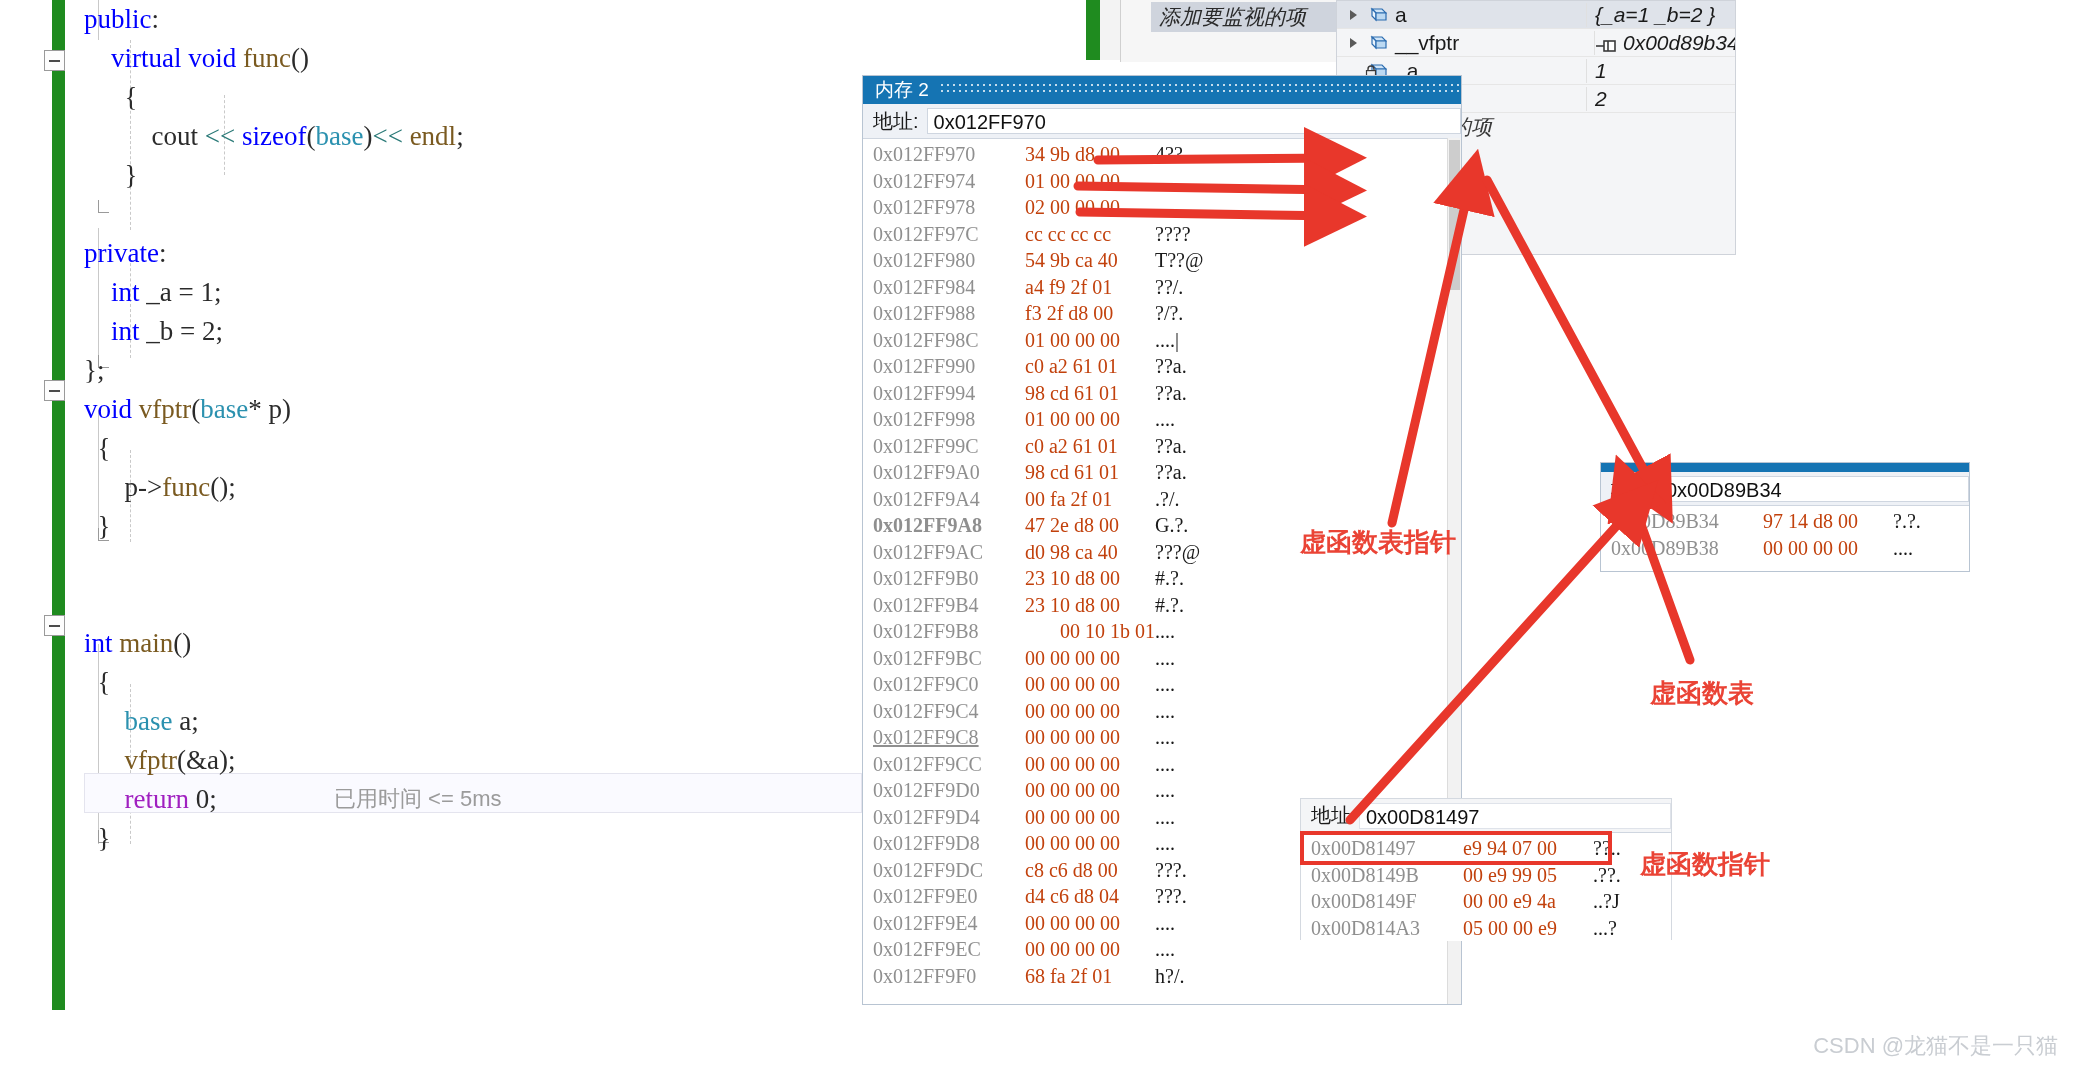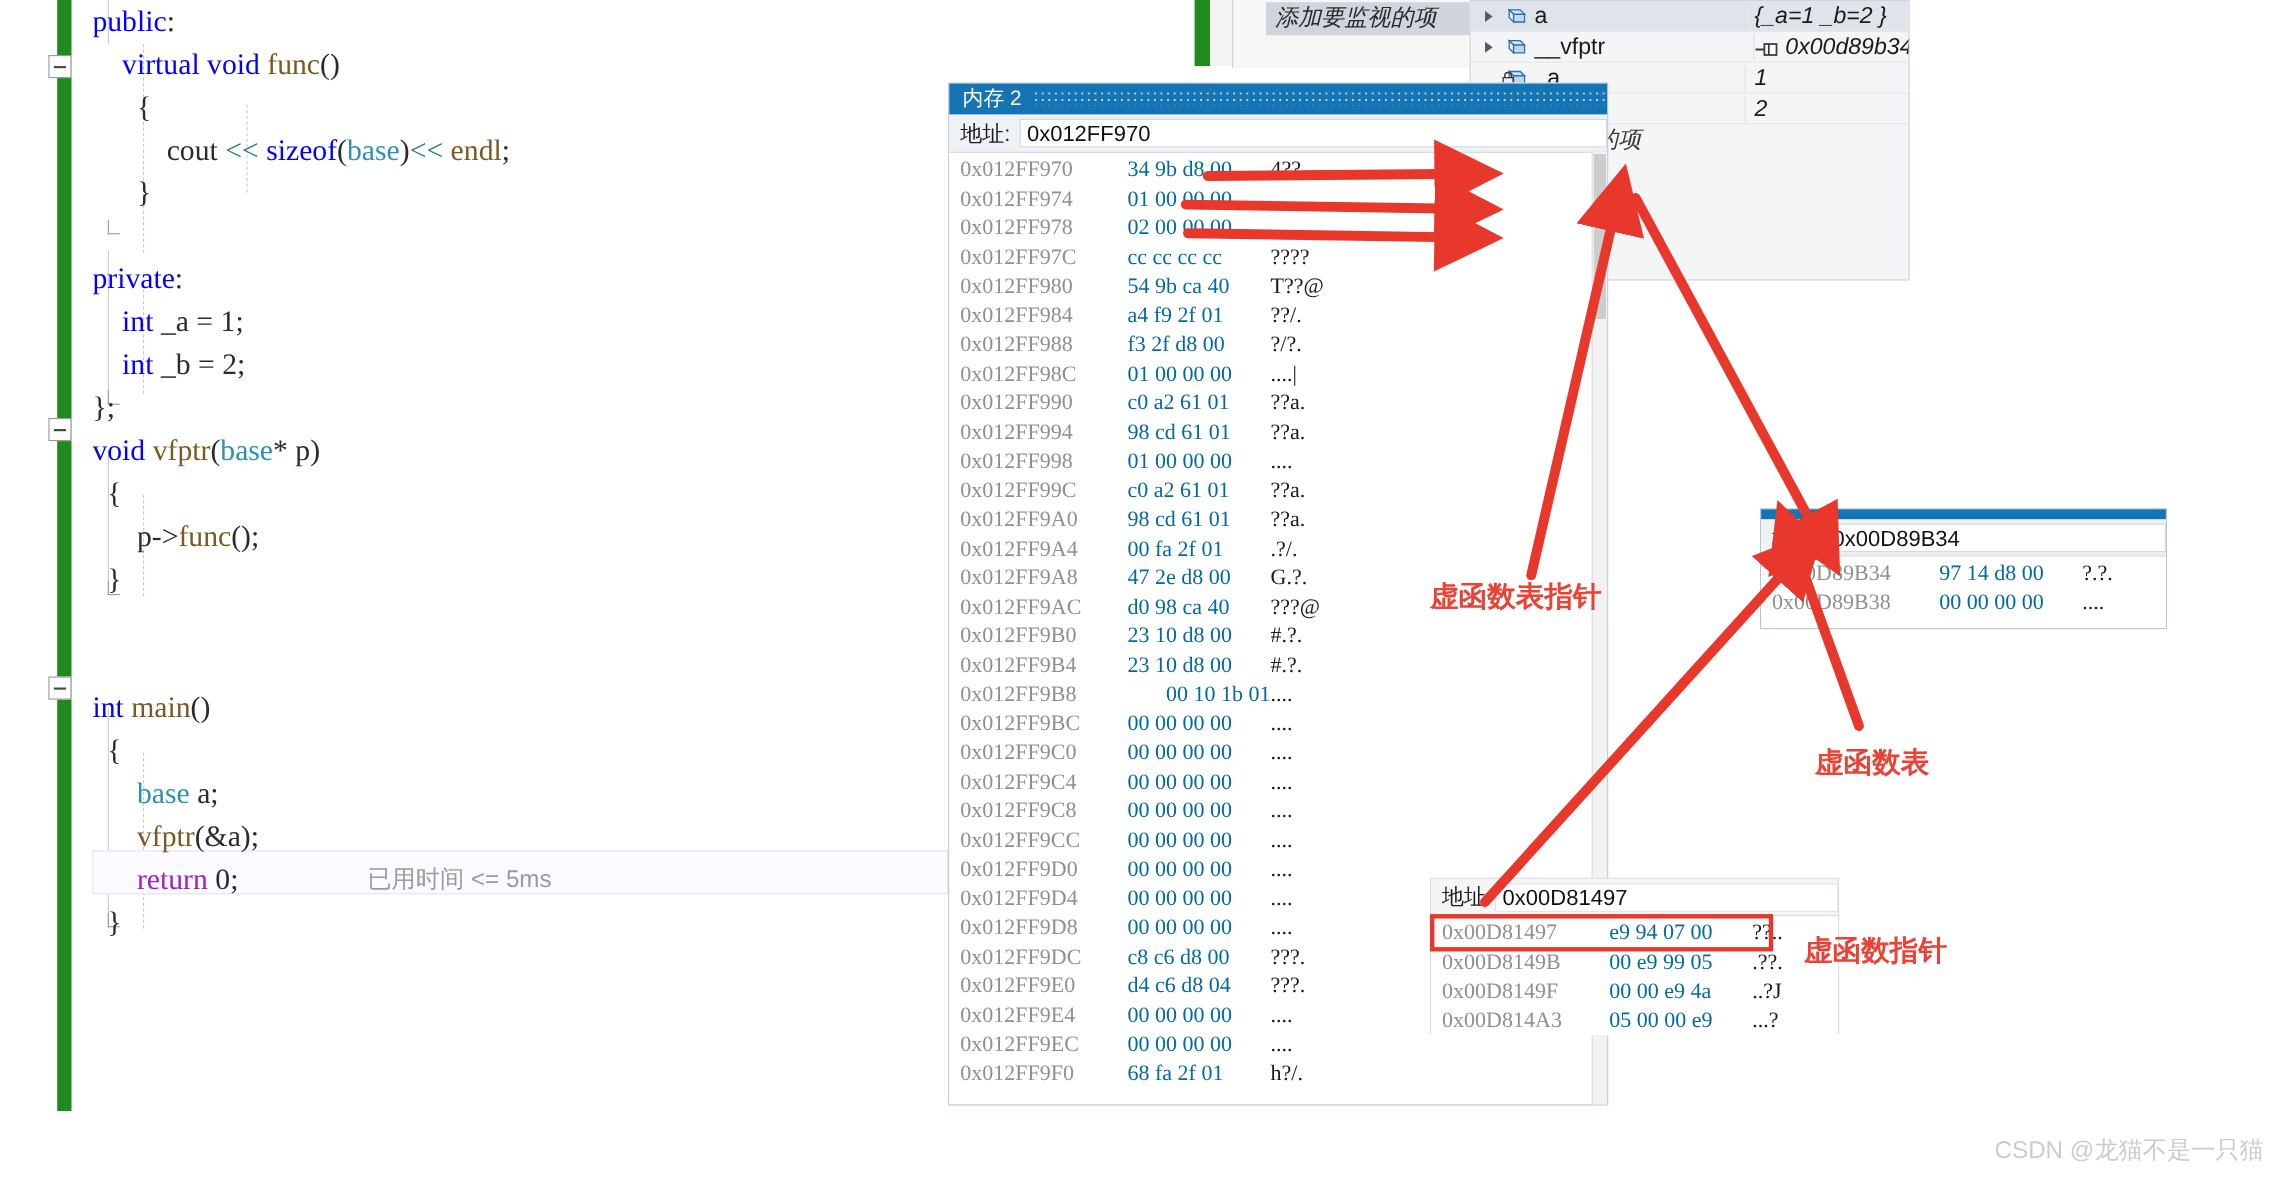--- a/index.html
+++ b/index.html
@@ -88,21 +88,21 @@
   .memrows{
     background:#ffffff;
     font-family:"Liberation Serif",serif;
     font-size:20px;
     line-height:26.5px;
     color:#1a1a1a;
     padding-top:2px;
   }
   .memrow{white-space:pre;height:26.5px;}
   .memaddr{color:#8f8f8f;}
-  .membytes{color:#0369a1;}
+  .membytes{color:#c2410c;}
   .memascii{color:#1a1a1a;}
 
   
   #mem1{
     position:absolute;left:862px;top:75px;width:600px;height:930px;
     background:#ffffff;border:1px solid #b8c4d2;box-sizing:border-box;
     box-shadow:0 0 0 0 rgba(0,0,0,0);
   }
   #mem1 .memrows{height:862px;overflow:hidden;}
   #mem1 .vstrack{
@@ -321,29 +321,29 @@
         <div class="memrow"><span class="memaddr" style="display: inline-block; width: 152px; padding-left: 10px;">0x012FF980</span><span class="membytes" style="display: inline-block; width: 130px;">54 9b ca 40</span><span class="memascii">T??@</span></div>
         <div class="memrow"><span class="memaddr" style="display: inline-block; width: 152px; padding-left: 10px;">0x012FF984</span><span class="membytes" style="display: inline-block; width: 130px;">a4 f9 2f 01</span><span class="memascii">??/.</span></div>
         <div class="memrow"><span class="memaddr" style="display: inline-block; width: 152px; padding-left: 10px;">0x012FF988</span><span class="membytes" style="display: inline-block; width: 130px;">f3 2f d8 00</span><span class="memascii">?/?.</span></div>
         <div class="memrow"><span class="memaddr" style="display: inline-block; width: 152px; padding-left: 10px;">0x012FF98C</span><span class="membytes" style="display: inline-block; width: 130px;">01 00 00 00</span><span class="memascii">....|</span></div>
         <div class="memrow"><span class="memaddr" style="display: inline-block; width: 152px; padding-left: 10px;">0x012FF990</span><span class="membytes" style="display: inline-block; width: 130px;">c0 a2 61 01</span><span class="memascii">??a.</span></div>
         <div class="memrow"><span class="memaddr" style="display: inline-block; width: 152px; padding-left: 10px;">0x012FF994</span><span class="membytes" style="display: inline-block; width: 130px;">98 cd 61 01</span><span class="memascii">??a.</span></div>
         <div class="memrow"><span class="memaddr" style="display: inline-block; width: 152px; padding-left: 10px;">0x012FF998</span><span class="membytes" style="display: inline-block; width: 130px;">01 00 00 00</span><span class="memascii">....</span></div>
         <div class="memrow"><span class="memaddr" style="display: inline-block; width: 152px; padding-left: 10px;">0x012FF99C</span><span class="membytes" style="display: inline-block; width: 130px;">c0 a2 61 01</span><span class="memascii">??a.</span></div>
         <div class="memrow"><span class="memaddr" style="display: inline-block; width: 152px; padding-left: 10px;">0x012FF9A0</span><span class="membytes" style="display: inline-block; width: 130px;">98 cd 61 01</span><span class="memascii">??a.</span></div>
         <div class="memrow"><span class="memaddr" style="display: inline-block; width: 152px; padding-left: 10px;">0x012FF9A4</span><span class="membytes" style="display: inline-block; width: 130px;">00 fa 2f 01</span><span class="memascii">.?/.</span></div>
-        <div class="memrow"><span class="memaddr" style="display: inline-block; width: 152px; padding-left: 10px;">0x012FF9A8</span><span class="membytes" style="display: inline-block; width: 130px;">47 2e d8 00</span><span class="memascii">G.?.</span></div>
+        <div class="memrow"><span class="memaddr" style="display: inline-block; width: 152px; padding-left: 10px; font-weight: bold;">0x012FF9A8</span><span class="membytes" style="display: inline-block; width: 130px;">47 2e d8 00</span><span class="memascii">G.?.</span></div>
         <div class="memrow"><span class="memaddr" style="display: inline-block; width: 152px; padding-left: 10px;">0x012FF9AC</span><span class="membytes" style="display: inline-block; width: 130px;">d0 98 ca 40</span><span class="memascii">???@</span></div>
         <div class="memrow"><span class="memaddr" style="display: inline-block; width: 152px; padding-left: 10px;">0x012FF9B0</span><span class="membytes" style="display: inline-block; width: 130px;">23 10 d8 00</span><span class="memascii">#.?.</span></div>
         <div class="memrow"><span class="memaddr" style="display: inline-block; width: 152px; padding-left: 10px;">0x012FF9B4</span><span class="membytes" style="display: inline-block; width: 130px;">23 10 d8 00</span><span class="memascii">#.?.</span></div>
         <div class="memrow"><span class="memaddr" style="display: inline-block; width: 152px; padding-left: 10px;">0x012FF9B8</span><span class="membytes" style="display: inline-block; width: 130px; text-align: right;">00 10 1b 01</span><span class="memascii">....</span></div>
         <div class="memrow"><span class="memaddr" style="display: inline-block; width: 152px; padding-left: 10px;">0x012FF9BC</span><span class="membytes" style="display: inline-block; width: 130px;">00 00 00 00</span><span class="memascii">....</span></div>
         <div class="memrow"><span class="memaddr" style="display: inline-block; width: 152px; padding-left: 10px;">0x012FF9C0</span><span class="membytes" style="display: inline-block; width: 130px;">00 00 00 00</span><span class="memascii">....</span></div>
         <div class="memrow"><span class="memaddr" style="display: inline-block; width: 152px; padding-left: 10px;">0x012FF9C4</span><span class="membytes" style="display: inline-block; width: 130px;">00 00 00 00</span><span class="memascii">....</span></div>
-        <div class="memrow"><span class="memaddr" style="display: inline-block; width: 152px; padding-left: 10px;">0x012FF9C8</span><span class="membytes" style="display: inline-block; width: 130px;">00 00 00 00</span><span class="memascii">....</span></div>
+        <div class="memrow"><span class="memaddr" style="display: inline-block; width: 152px; padding-left: 10px; text-decoration: underline;">0x012FF9C8</span><span class="membytes" style="display: inline-block; width: 130px;">00 00 00 00</span><span class="memascii">....</span></div>
         <div class="memrow"><span class="memaddr" style="display: inline-block; width: 152px; padding-left: 10px;">0x012FF9CC</span><span class="membytes" style="display: inline-block; width: 130px;">00 00 00 00</span><span class="memascii">....</span></div>
         <div class="memrow"><span class="memaddr" style="display: inline-block; width: 152px; padding-left: 10px;">0x012FF9D0</span><span class="membytes" style="display: inline-block; width: 130px;">00 00 00 00</span><span class="memascii">....</span></div>
         <div class="memrow"><span class="memaddr" style="display: inline-block; width: 152px; padding-left: 10px;">0x012FF9D4</span><span class="membytes" style="display: inline-block; width: 130px;">00 00 00 00</span><span class="memascii">....</span></div>
         <div class="memrow"><span class="memaddr" style="display: inline-block; width: 152px; padding-left: 10px;">0x012FF9D8</span><span class="membytes" style="display: inline-block; width: 130px;">00 00 00 00</span><span class="memascii">....</span></div>
         <div class="memrow"><span class="memaddr" style="display: inline-block; width: 152px; padding-left: 10px;">0x012FF9DC</span><span class="membytes" style="display: inline-block; width: 130px;">c8 c6 d8 00</span><span class="memascii">???.</span></div>
         <div class="memrow"><span class="memaddr" style="display: inline-block; width: 152px; padding-left: 10px;">0x012FF9E0</span><span class="membytes" style="display: inline-block; width: 130px;">d4 c6 d8 04</span><span class="memascii">???.</span></div>
         <div class="memrow"><span class="memaddr" style="display: inline-block; width: 152px; padding-left: 10px;">0x012FF9E4</span><span class="membytes" style="display: inline-block; width: 130px;">00 00 00 00</span><span class="memascii">....</span></div>
         <div class="memrow"><span class="memaddr" style="display: inline-block; width: 152px; padding-left: 10px;">0x012FF9EC</span><span class="membytes" style="display: inline-block; width: 130px;">00 00 00 00</span><span class="memascii">....</span></div>
         <div class="memrow"><span class="memaddr" style="display: inline-block; width: 152px; padding-left: 10px;">0x012FF9F0</span><span class="membytes" style="display: inline-block; width: 130px;">68 fa 2f 01</span><span class="memascii">h?/.</span></div>
       </div>

